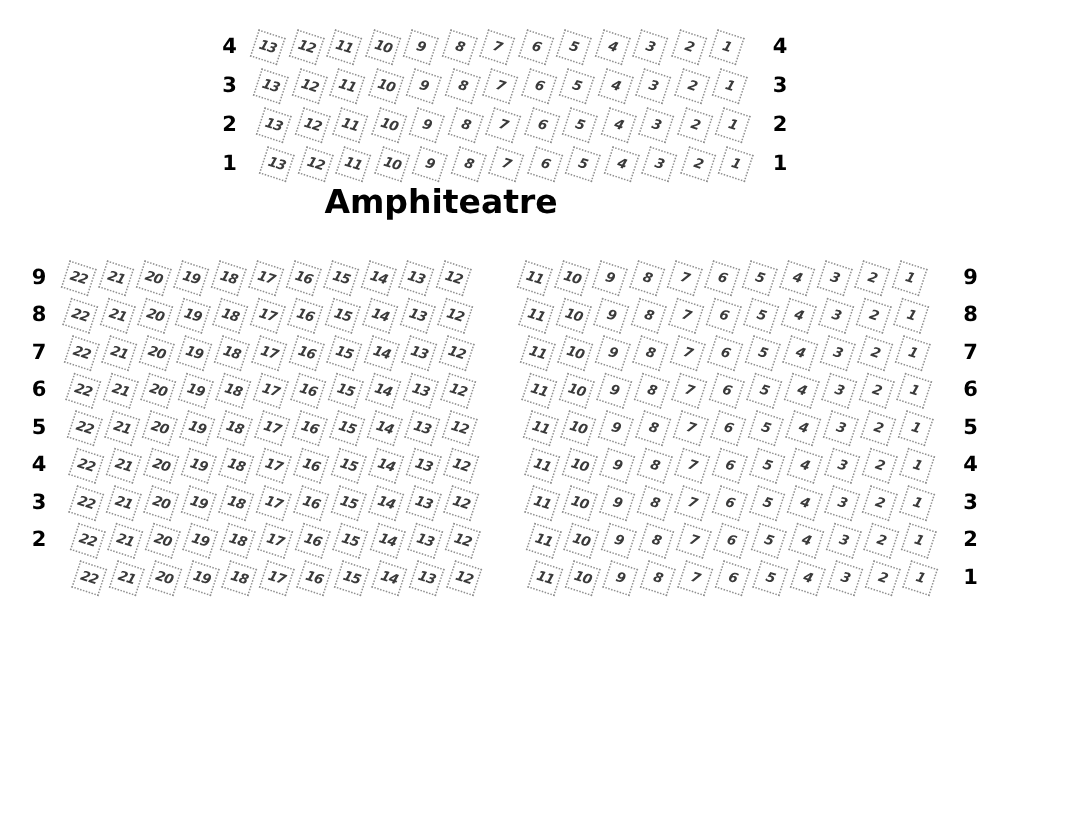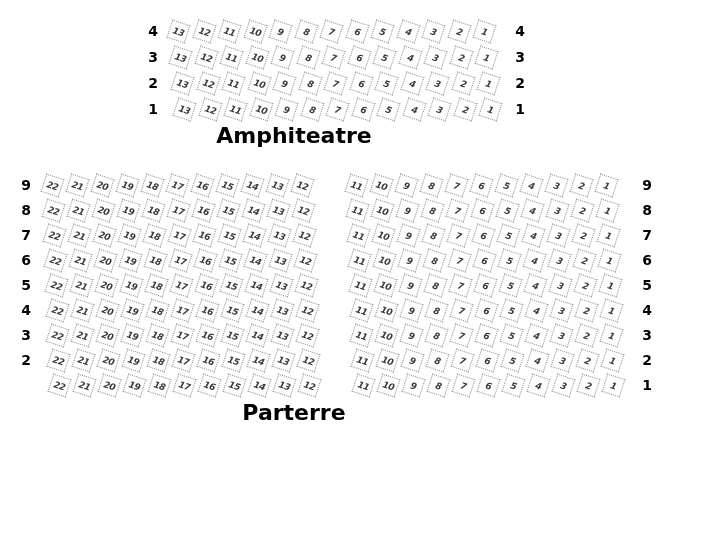--- a/index.html
+++ b/index.html
@@ -386,15 +386,14 @@
         <div class="seat">7</div>
         <div class="seat">6</div>
         <div class="seat">5</div>
         <div class="seat">4</div>
         <div class="seat">3</div>
         <div class="seat">2</div>
         <div class="seat">1</div>
       </div>
     </div>
 
-  <div class="section-title" style="top:401px;">Parterre</div>
 
 </div>
 
 </body></html>

